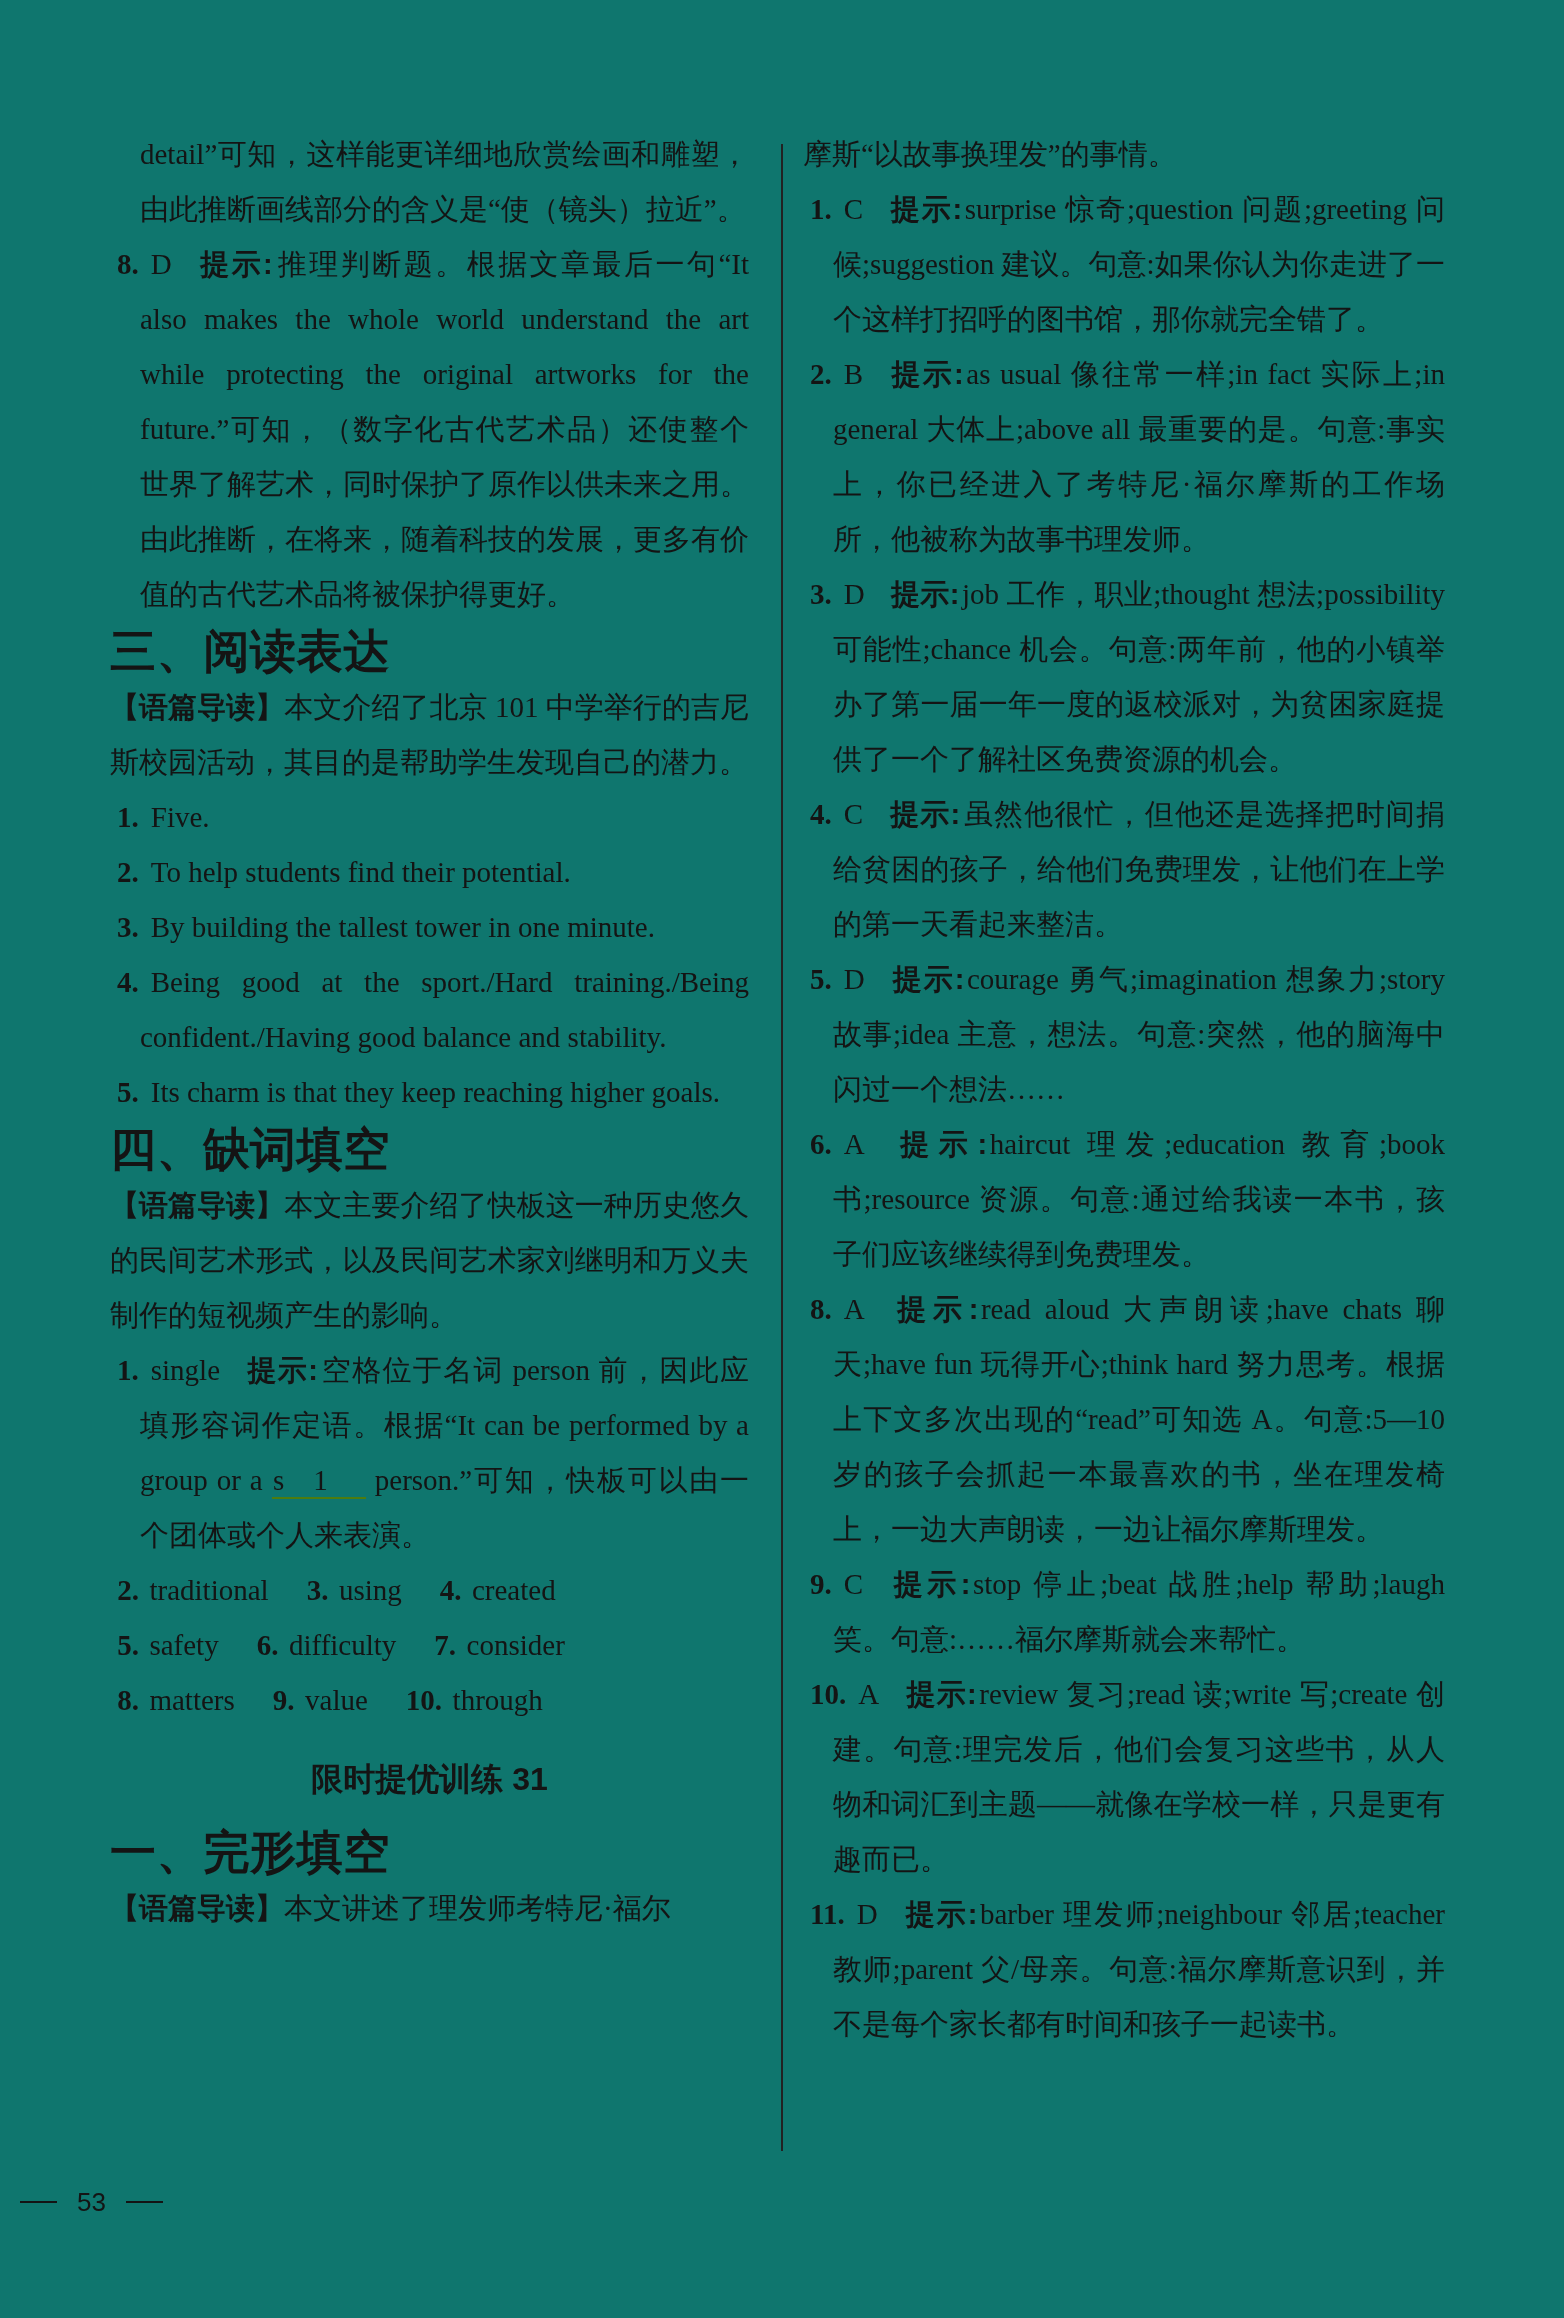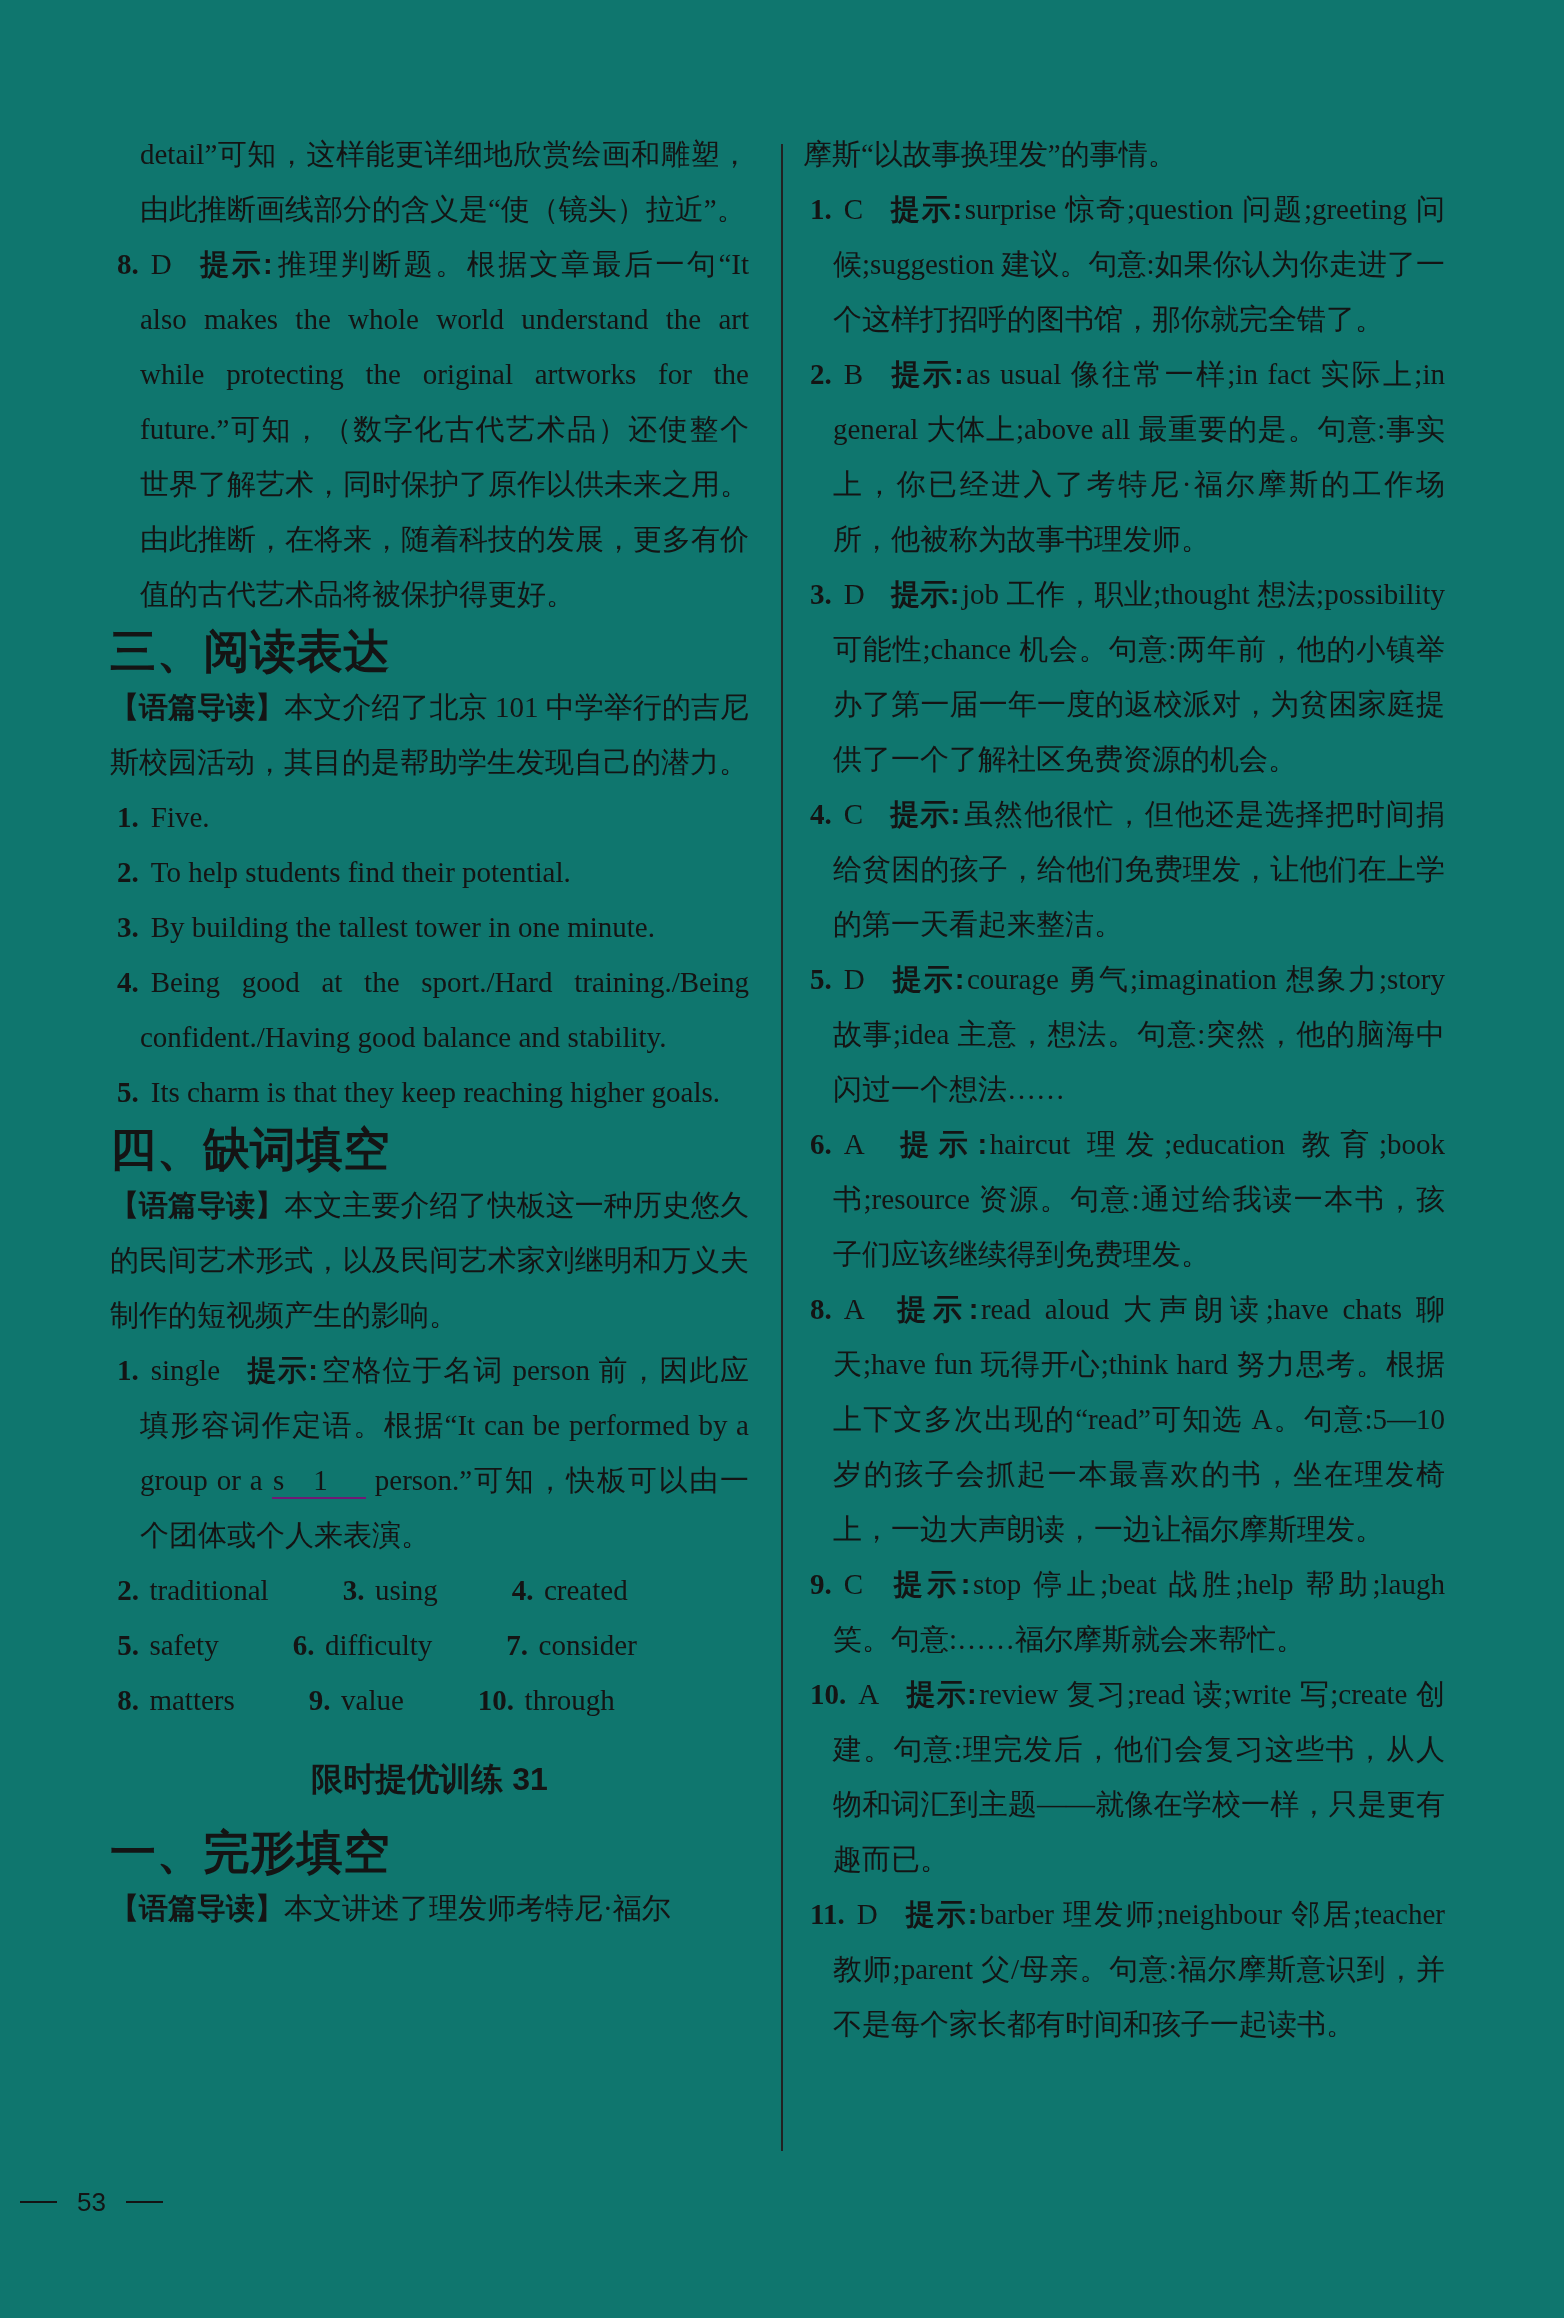--- a/index.html
+++ b/index.html
@@ -41,28 +41,28 @@
   .tip-label { padding-right:2.6px; }
 
   .item { padding-left:30px; text-indent:-23px; }
   .cont { padding-left:30px; }
   .flush { }
 
   .num { font-weight:700; padding-right:12px; }
   .answer { padding-right:26px; }
 
   .answer-row {
-    padding-left:7.2px; display:flex; gap:74px;
+    padding-left:7.2px; display:flex; gap:38px;
     text-align:left; text-indent:0;
   }
   .answer-row .num { padding-right:10.5px; }
 
   .blank {
     display:inline-block; text-indent:0;
-    border-bottom:2px solid #701a75;
+    border-bottom:2px solid #4d7c0f;
     padding:0 38px 0 1.3px; line-height:33px;
   }
 
   .footer {
     position:absolute; left:0; top:2185px; width:1564px;
     font-family:"Liberation Sans","DejaVu Sans",sans-serif;
     font-size:26px; line-height:34px; color:#141414;
   }
   .dash {
     display:inline-block; width:37px; height:2.6px;

